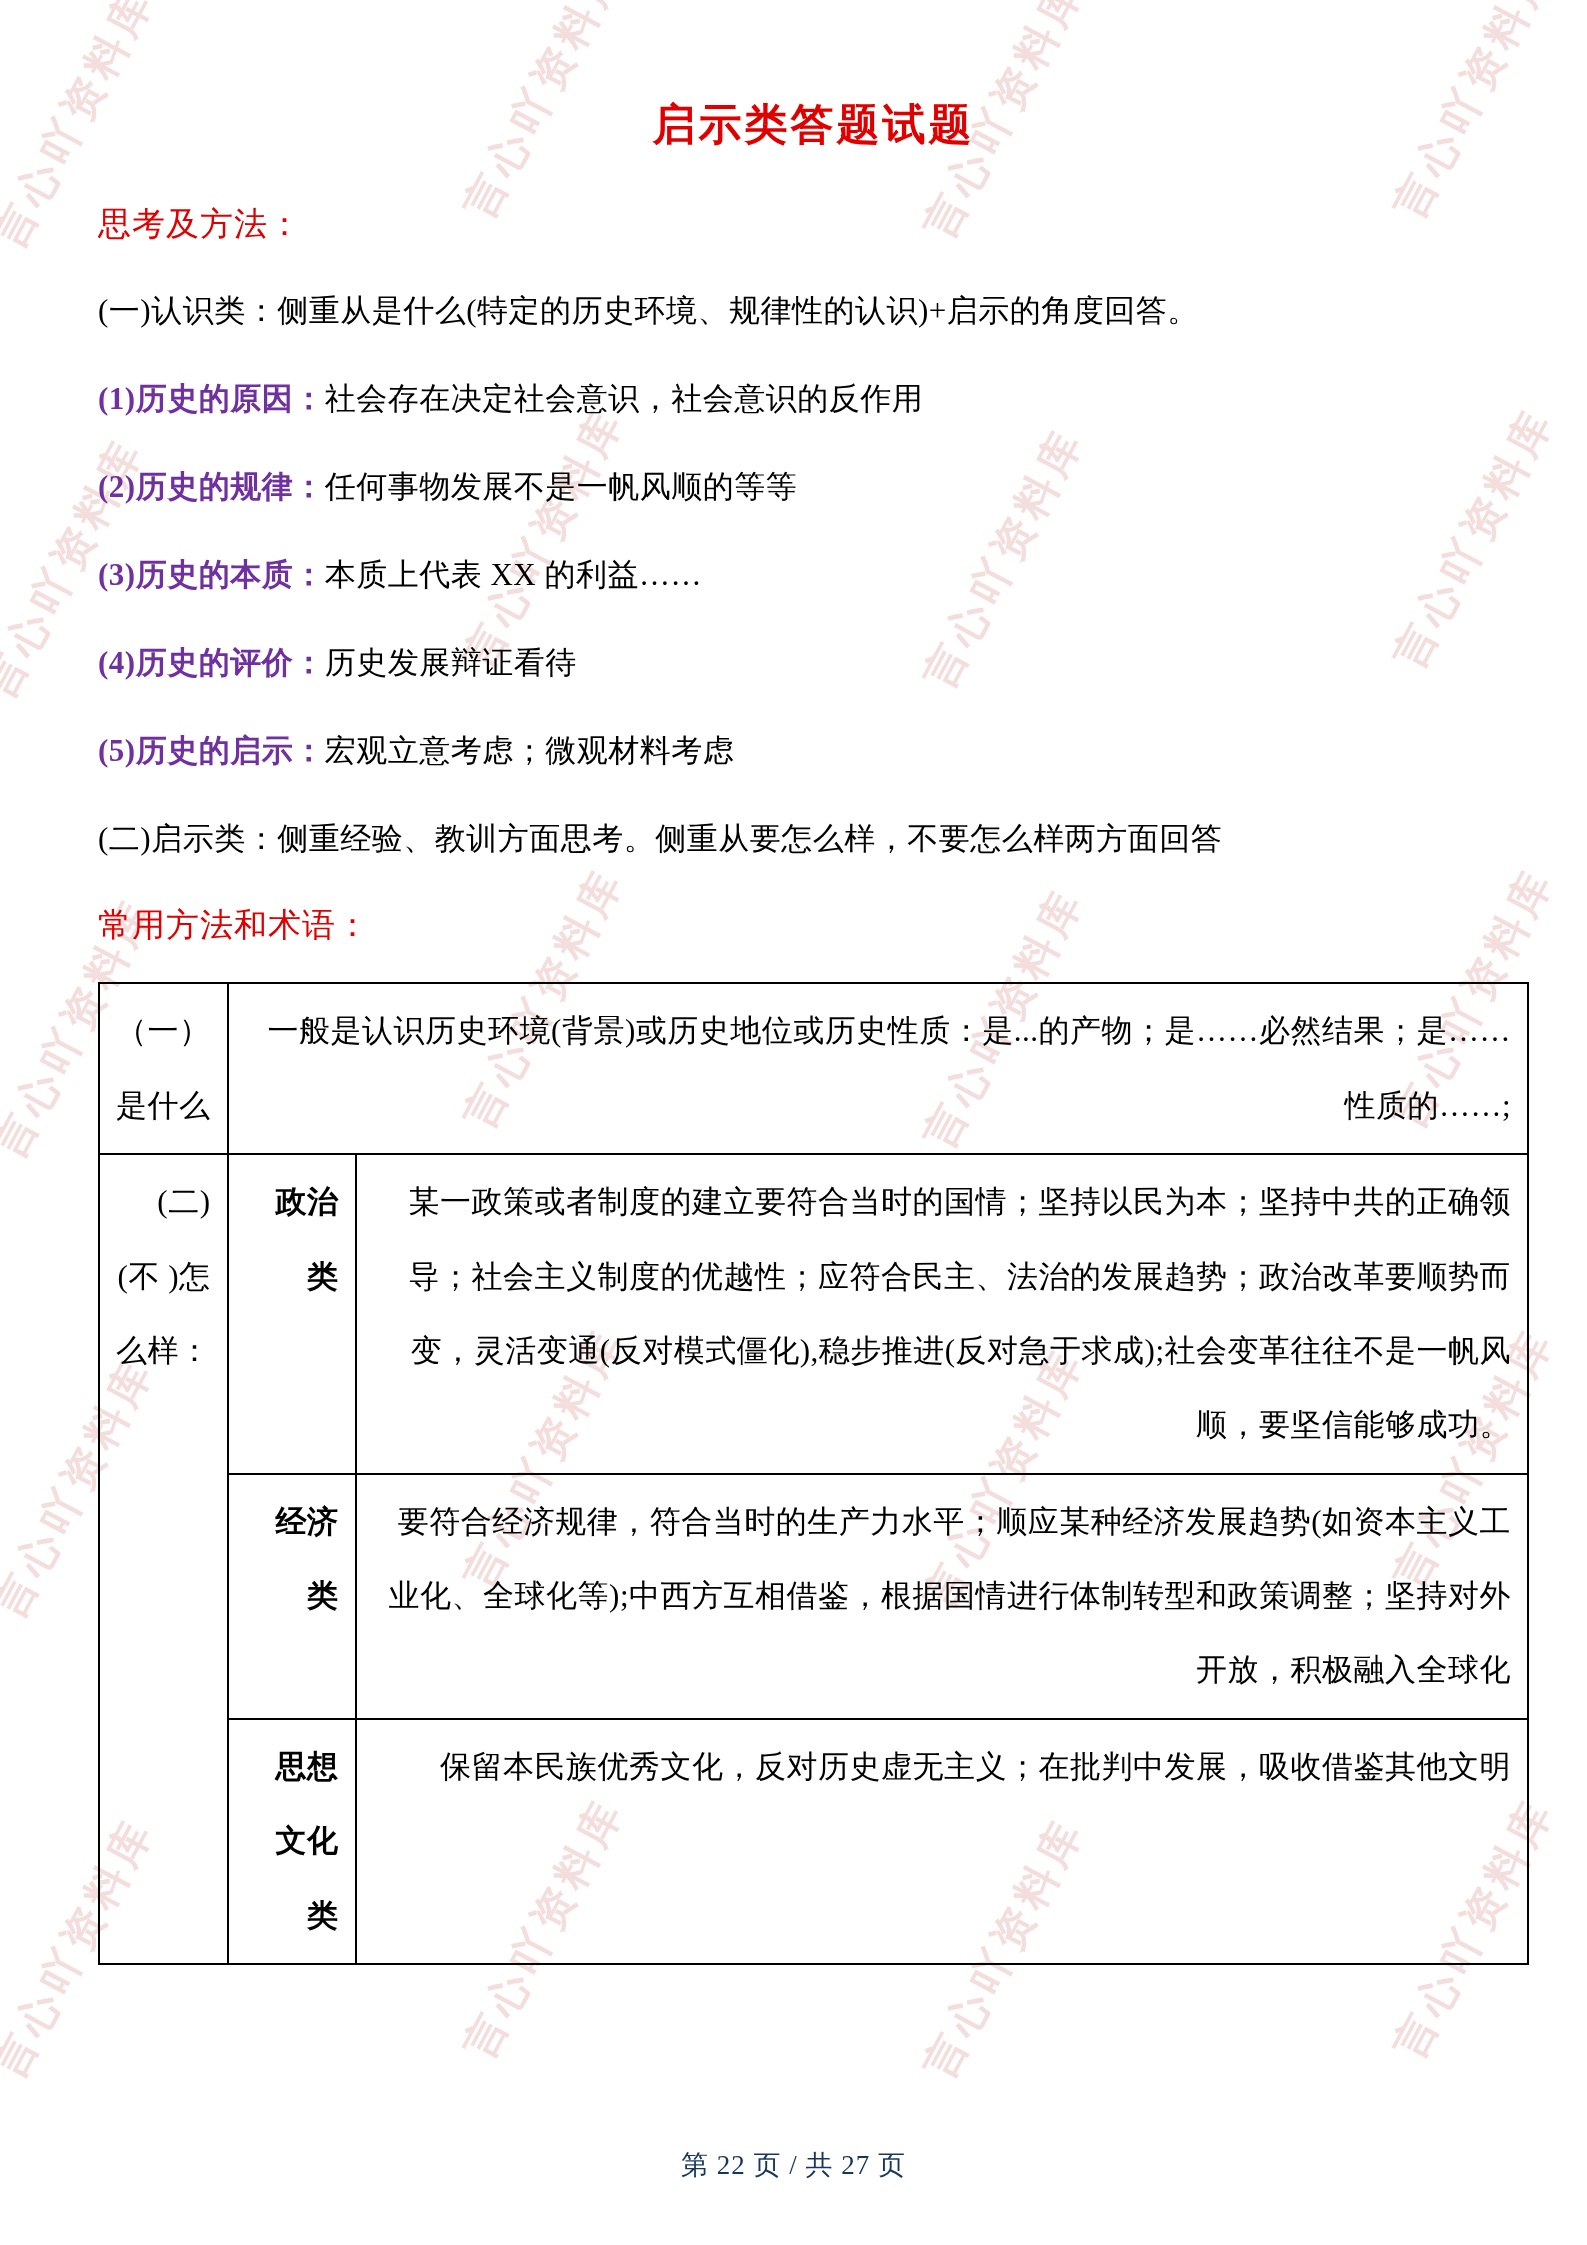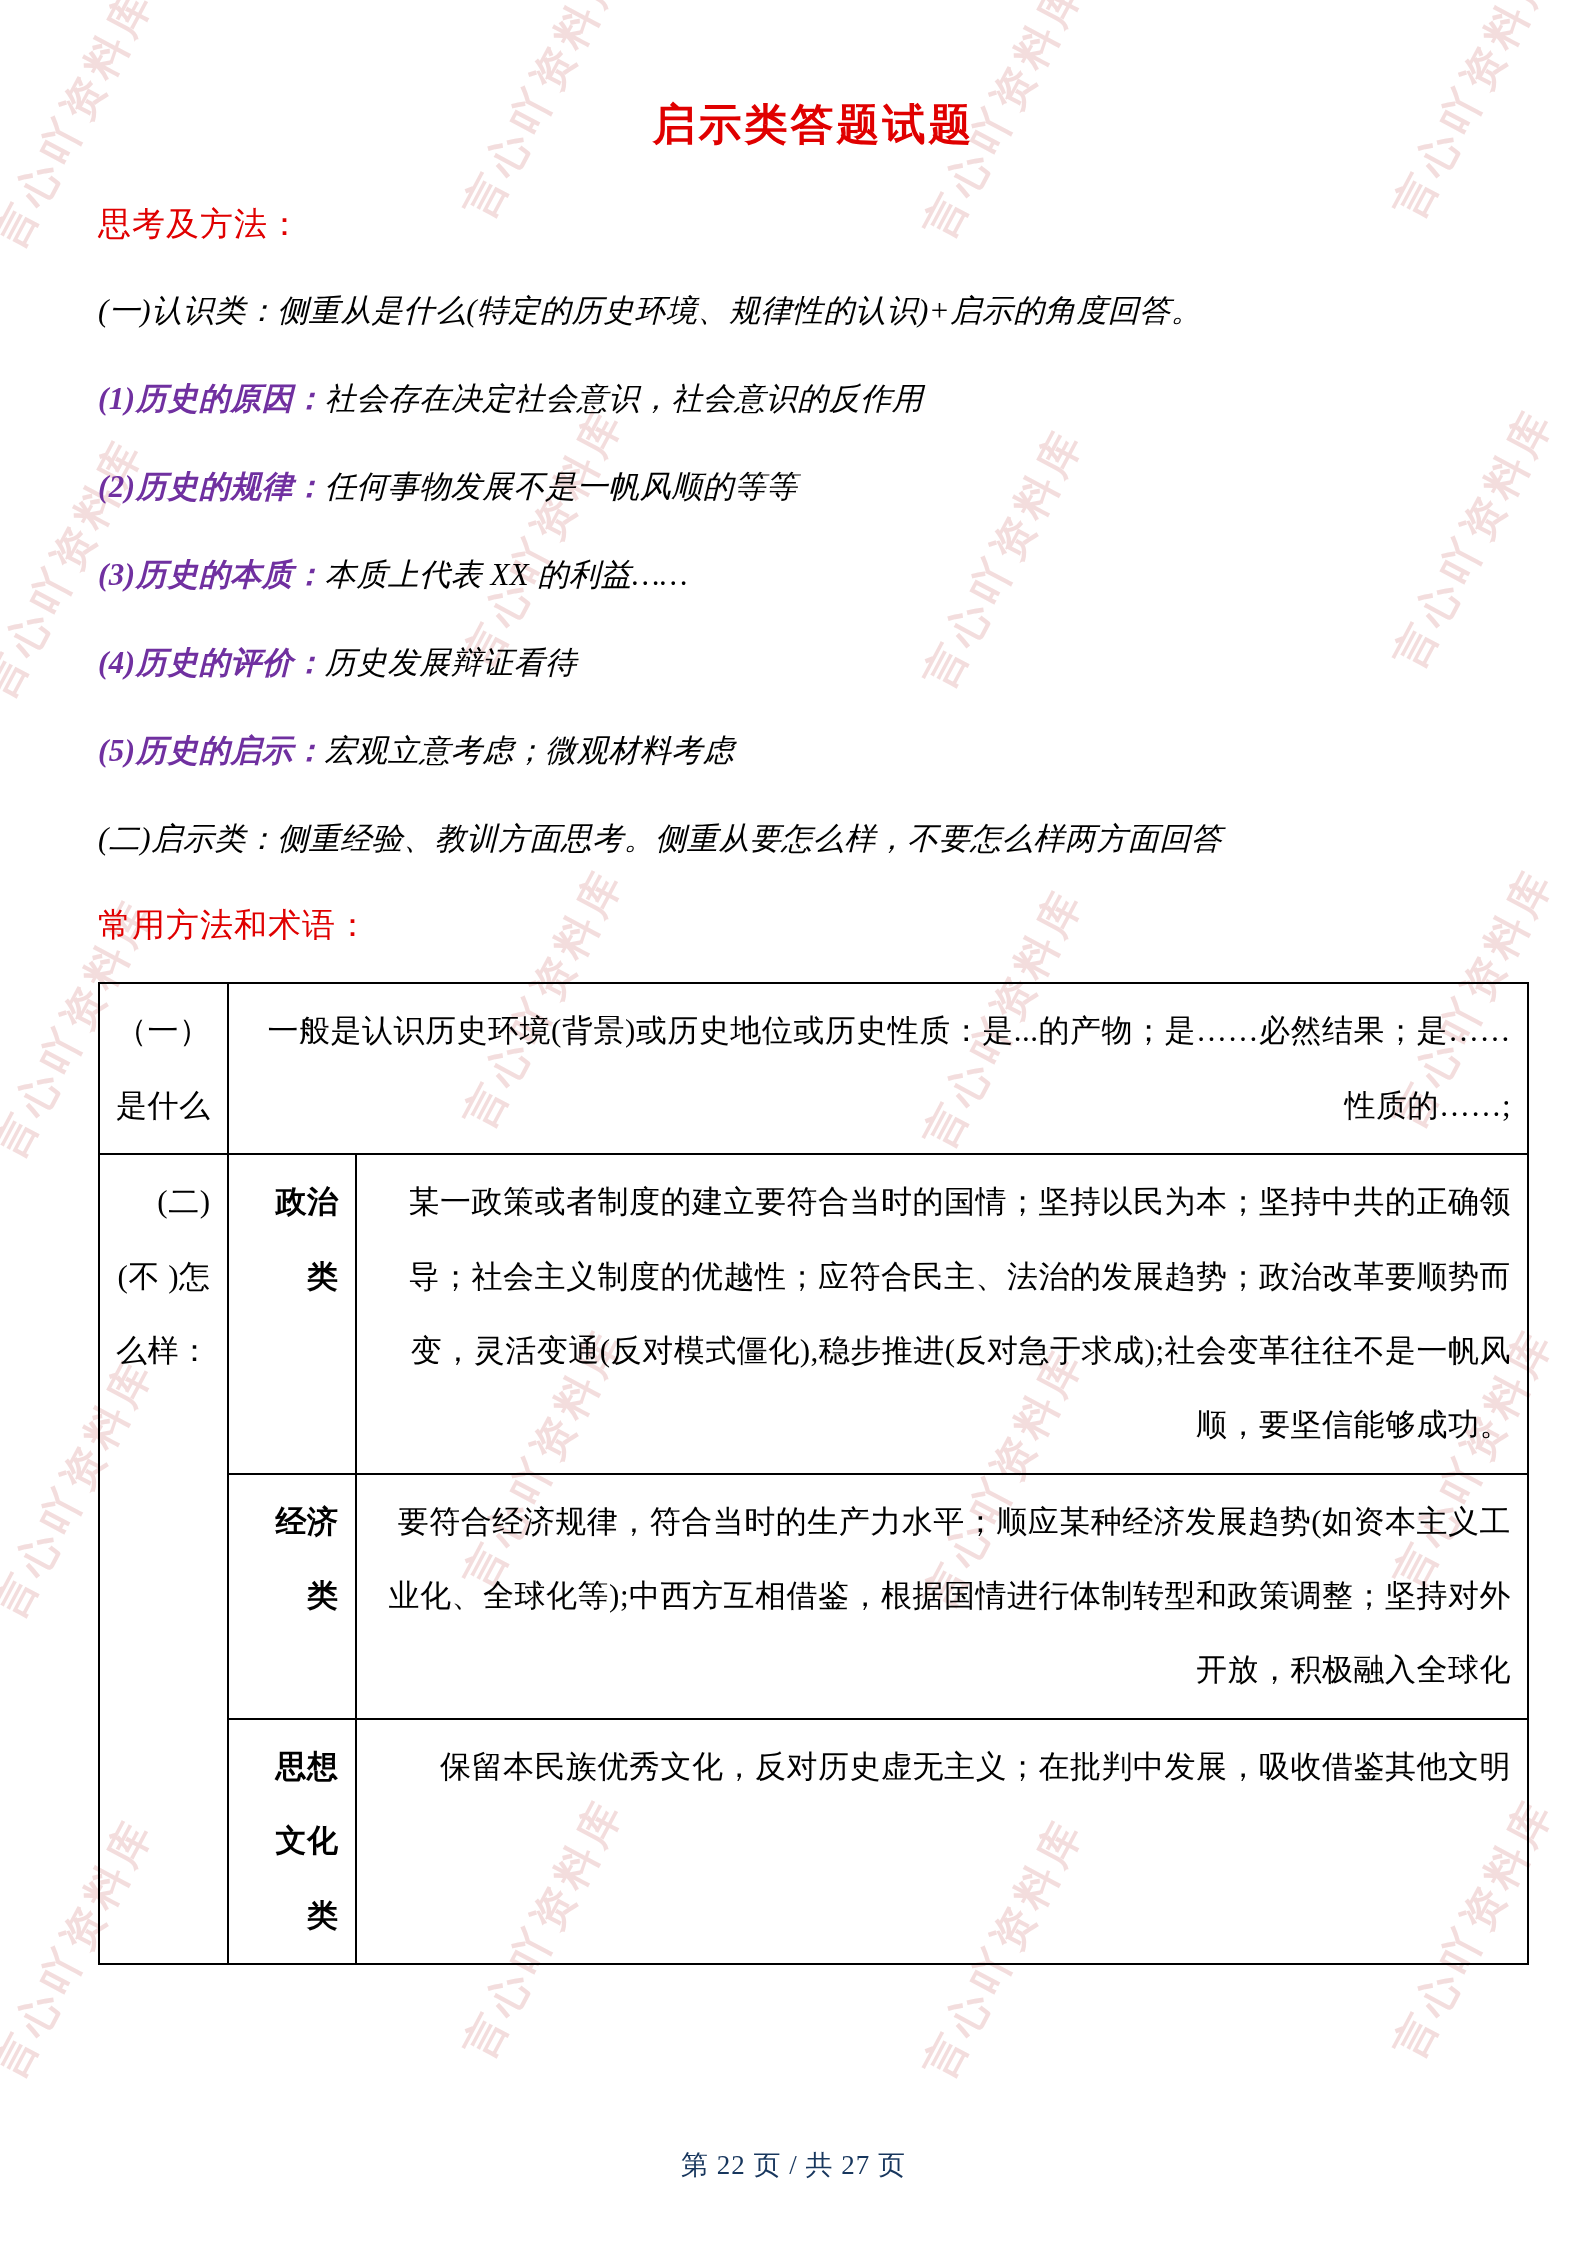--- a/index.html
+++ b/index.html
@@ -70,21 +70,20 @@
     font-size:33px;
     font-weight:normal;
     margin:30px 0 34px 0;
     letter-spacing:1px;
   }
   .para {
     font-size:31px;
     line-height:1.55;
     margin:40px 0;
     letter-spacing:0.5px;
-    font-style:italic;
   }
   .purple-label {
     color:#7030a0;
     font-weight:bold;
   }
   
   table.terms {
     border-collapse:collapse;
     width:100%;
     margin-top:24px;

